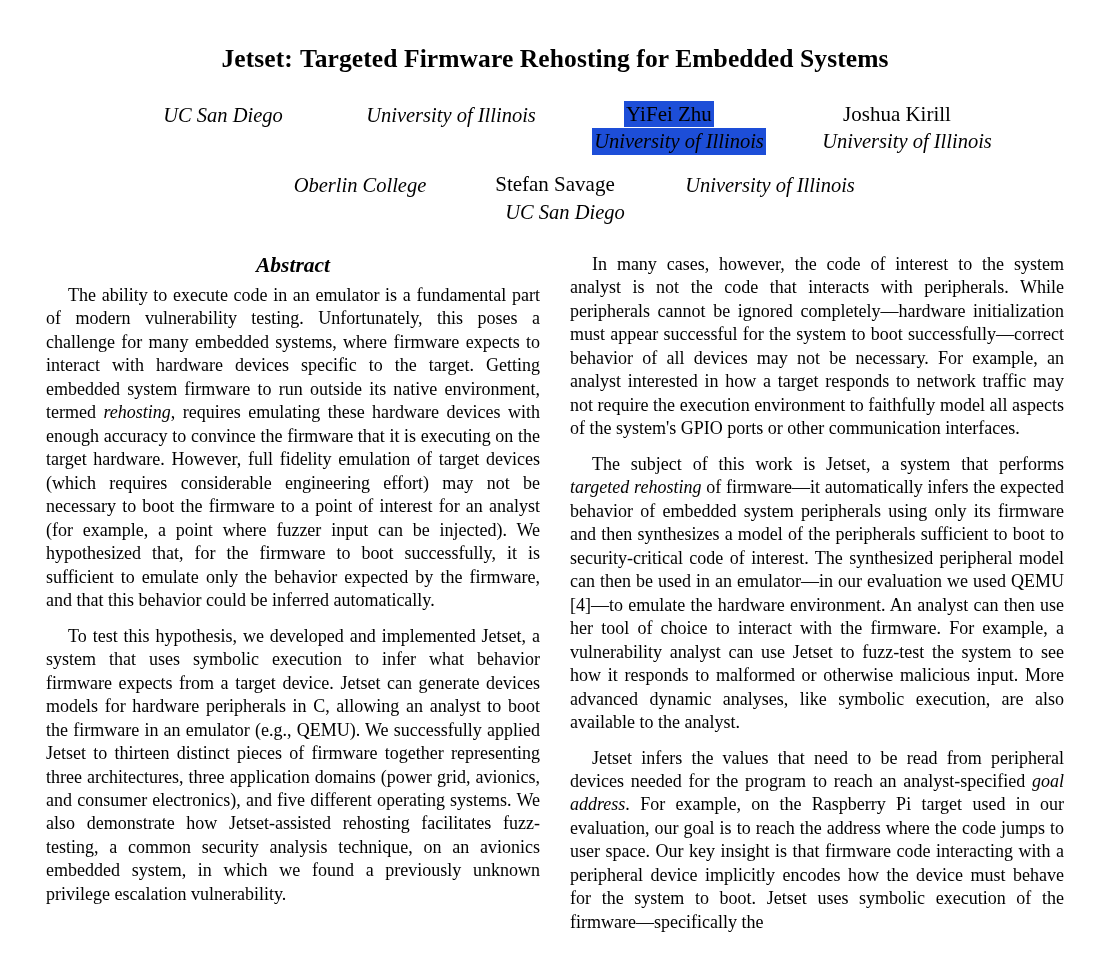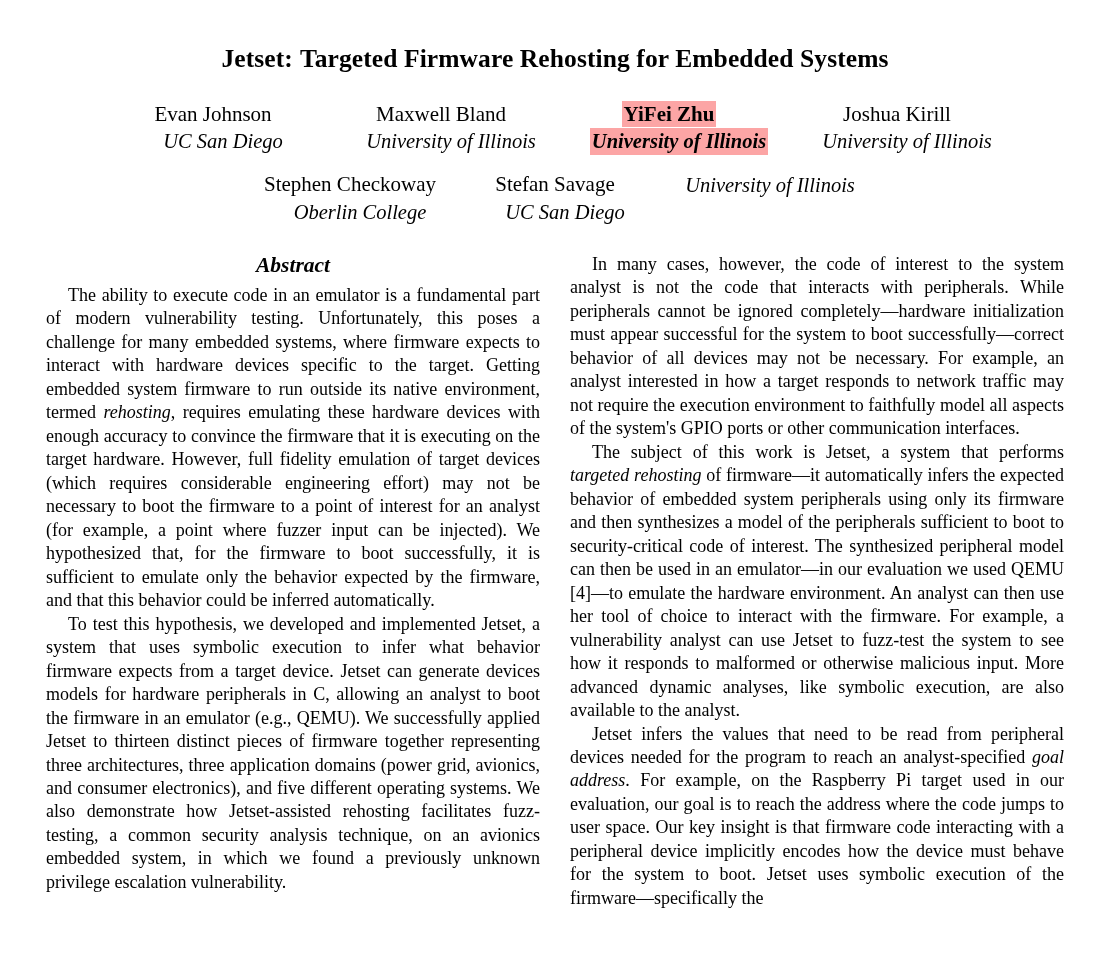--- a/index.html
+++ b/index.html
@@ -57,22 +57,21 @@
   }
   .author-affil {
     font-size: 20.5px;
     font-style: italic;
     display: inline-block;
     padding: 0 2px;
     margin-top: 1px;
     margin-left: 20px;
   }
   .hl {
-    background: #fca5a5;
-    font-weight: bold;
+    background: #1d4ed8;
   }
 
   .columns {
     display: flex;
     margin-top: 28px;
     gap: 30px;
   }
   .col {
     width: 496px;
   }
@@ -86,57 +85,54 @@
   p.body {
     font-size: 18px;
     line-height: 1.305;
     text-align: justify;
     margin: 0;
     text-indent: 22px;
     -webkit-hyphens: auto;
     hyphens: auto;
   }
   p.body + p.body {
-    margin-top: 0px;
+    margin-top: 12px;
   }
   .it { font-style: italic; }
 </style>
 </head>
 <body>
 
 <div class="page">
 
   <h1 class="paper-title">
     <span>Jetset:</span><span class="title-gap"></span><span>Targeted Firmware Rehosting for Embedded Systems</span>
   </h1>
 
   <div class="authors">
 
     <div class="author-row row1">
       <div class="author-block">
-        <div><span class="author-name">Evan Johnson</span></div>
         <div><span class="author-affil">UC San Diego</span></div>
       </div>
       <div class="author-block">
-        <div><span class="author-name">Maxwell Bland</span></div>
         <div><span class="author-affil">University of Illinois</span></div>
       </div>
       <div class="author-block">
         <div><span class="author-name hl">YiFei Zhu</span></div>
         <div><span class="author-affil hl">University of Illinois</span></div>
       </div>
       <div class="author-block">
         <div><span class="author-name">Joshua Kirill</span></div>
         <div><span class="author-affil">University of Illinois</span></div>
       </div>
     </div>
 
     <div class="author-row row2">
       <div class="author-block">
-        <div><span class="author-name">Stephen Checkoway</span></div>
         <div><span class="author-affil">Oberlin College</span></div>
       </div>
       <div class="author-block">
         <div><span class="author-name">Stefan Savage</span></div>
         <div><span class="author-affil">UC San Diego</span></div>
       </div>
       <div class="author-block">
         <div><span class="author-affil">University of Illinois</span></div>
       </div>
     </div>

